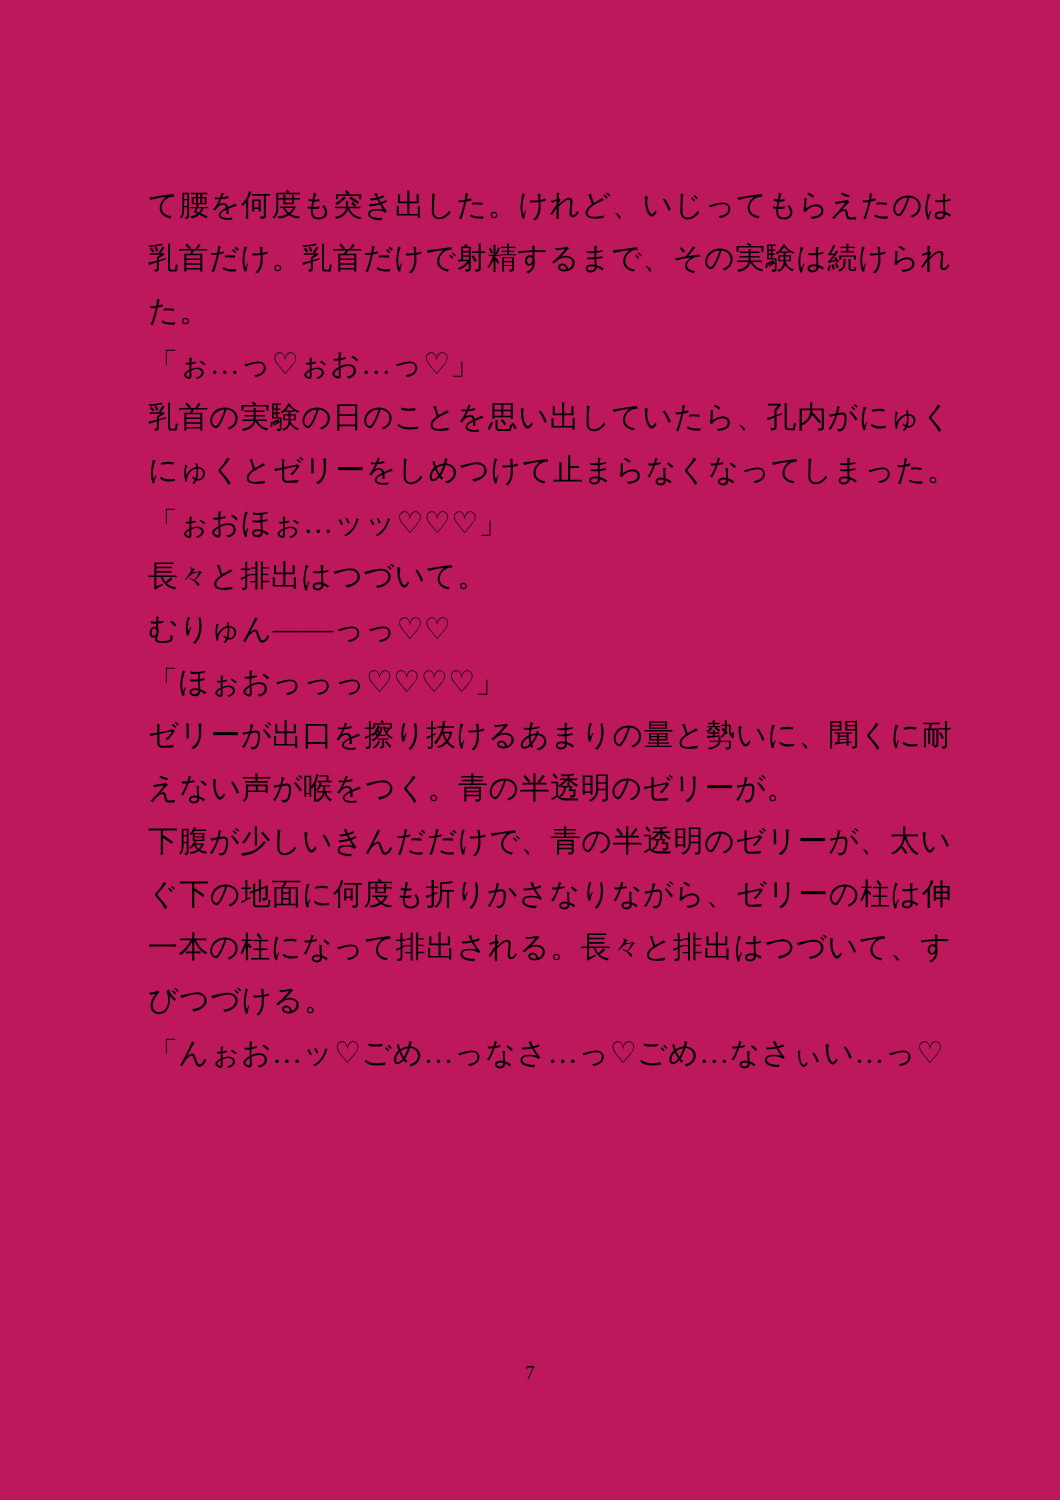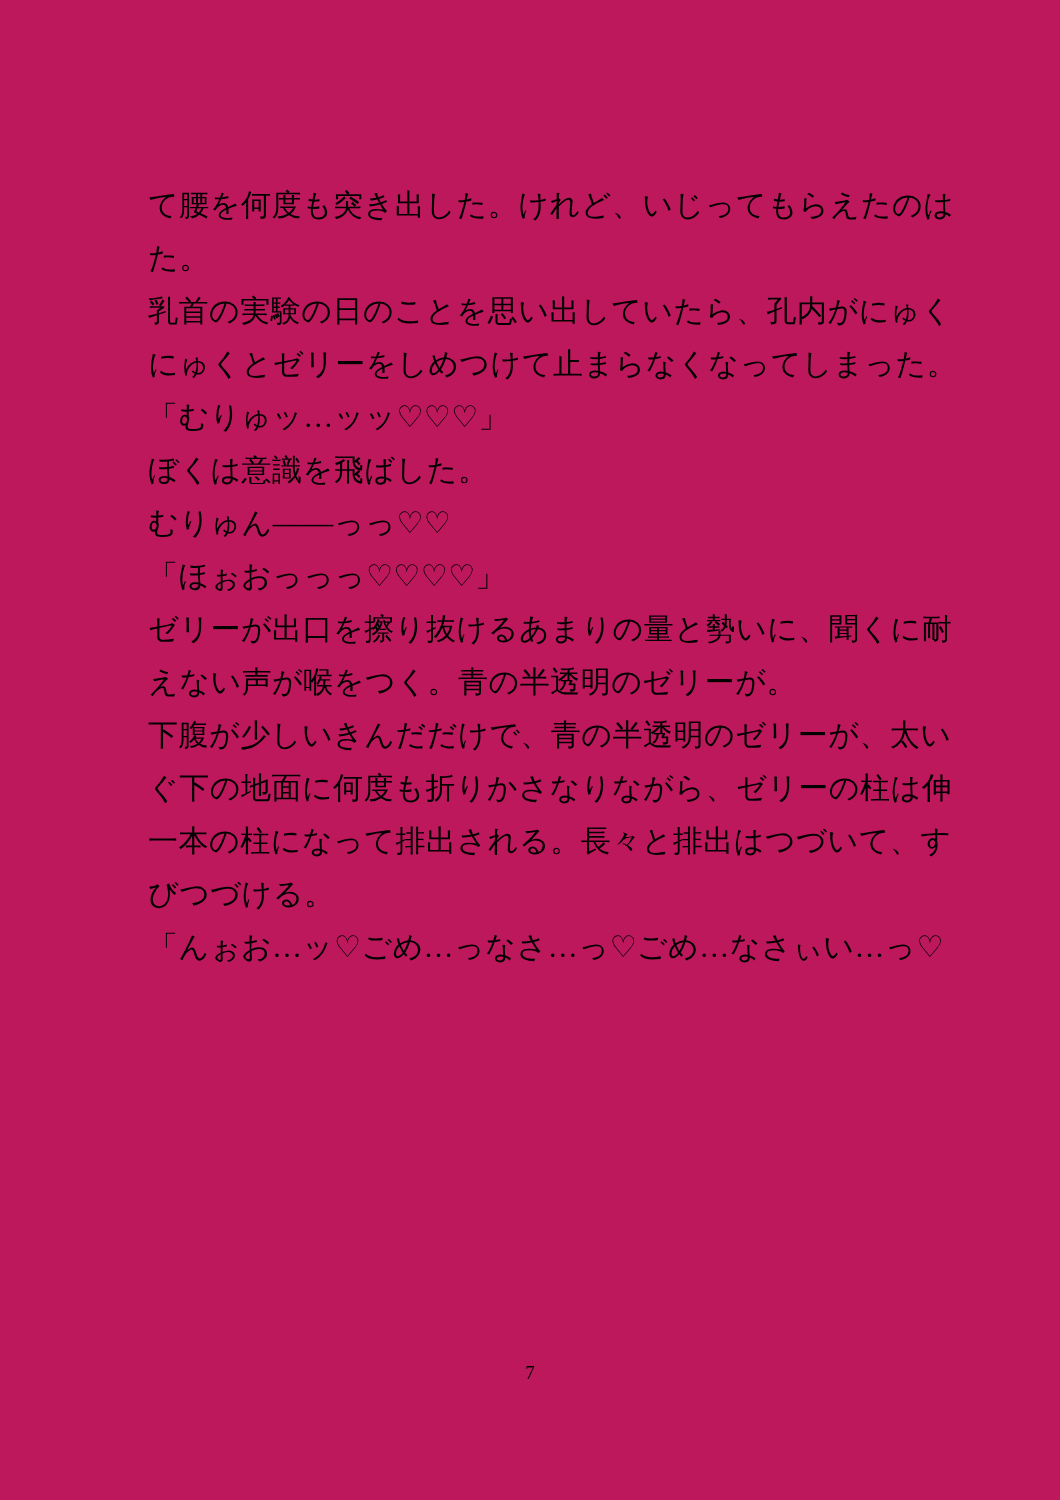--- a/index.html
+++ b/index.html
@@ -40,25 +40,27 @@
     font-family: "Liberation Serif", "DejaVu Serif", serif;
   }
 </style>
 </head>
 <body>
 
 <div class="page">
 
   <div class="text-block">
     <div class="line">て腰を何度も突き出した。けれど、いじってもらえたのは</div>
+    <div class="line">乳首だけ。乳首だけで射精するまで、その実験は続けられ</div>
     <div class="line">た。</div>
+    <div class="line">「ぉ…っ♡ぉお…っ♡」</div>
     <div class="line">乳首の実験の日のことを思い出していたら、孔内がにゅく</div>
     <div class="line">にゅくとゼリーをしめつけて止まらなくなってしまった。</div>
-    <div class="line">「むりゅッ…ッッ♡♡♡」</div>
-    <div class="line">ぼくは意識を飛ばした。</div>
+    <div class="line">「ぉおほぉ…ッッ♡♡♡」</div>
+    <div class="line">長々と排出はつづいて。</div>
     <div class="line">むりゅん――っっ♡♡</div>
     <div class="line">「ほぉおっっっ♡♡♡♡」</div>
     <div class="line">ゼリーが出口を擦り抜けるあまりの量と勢いに、聞くに耐</div>
     <div class="line">えない声が喉をつく。青の半透明のゼリーが。</div>
     <div class="line">下腹が少しいきんだだけで、青の半透明のゼリーが、太い</div>
     <div class="line">ぐ下の地面に何度も折りかさなりながら、ゼリーの柱は伸</div>
     <div class="line">一本の柱になって排出される。長々と排出はつづいて、す</div>
     <div class="line">びつづける。</div>
     <div class="line">「んぉお…ッ♡ごめ…っなさ…っ♡ごめ…なさぃい…っ♡</div>
   </div>

